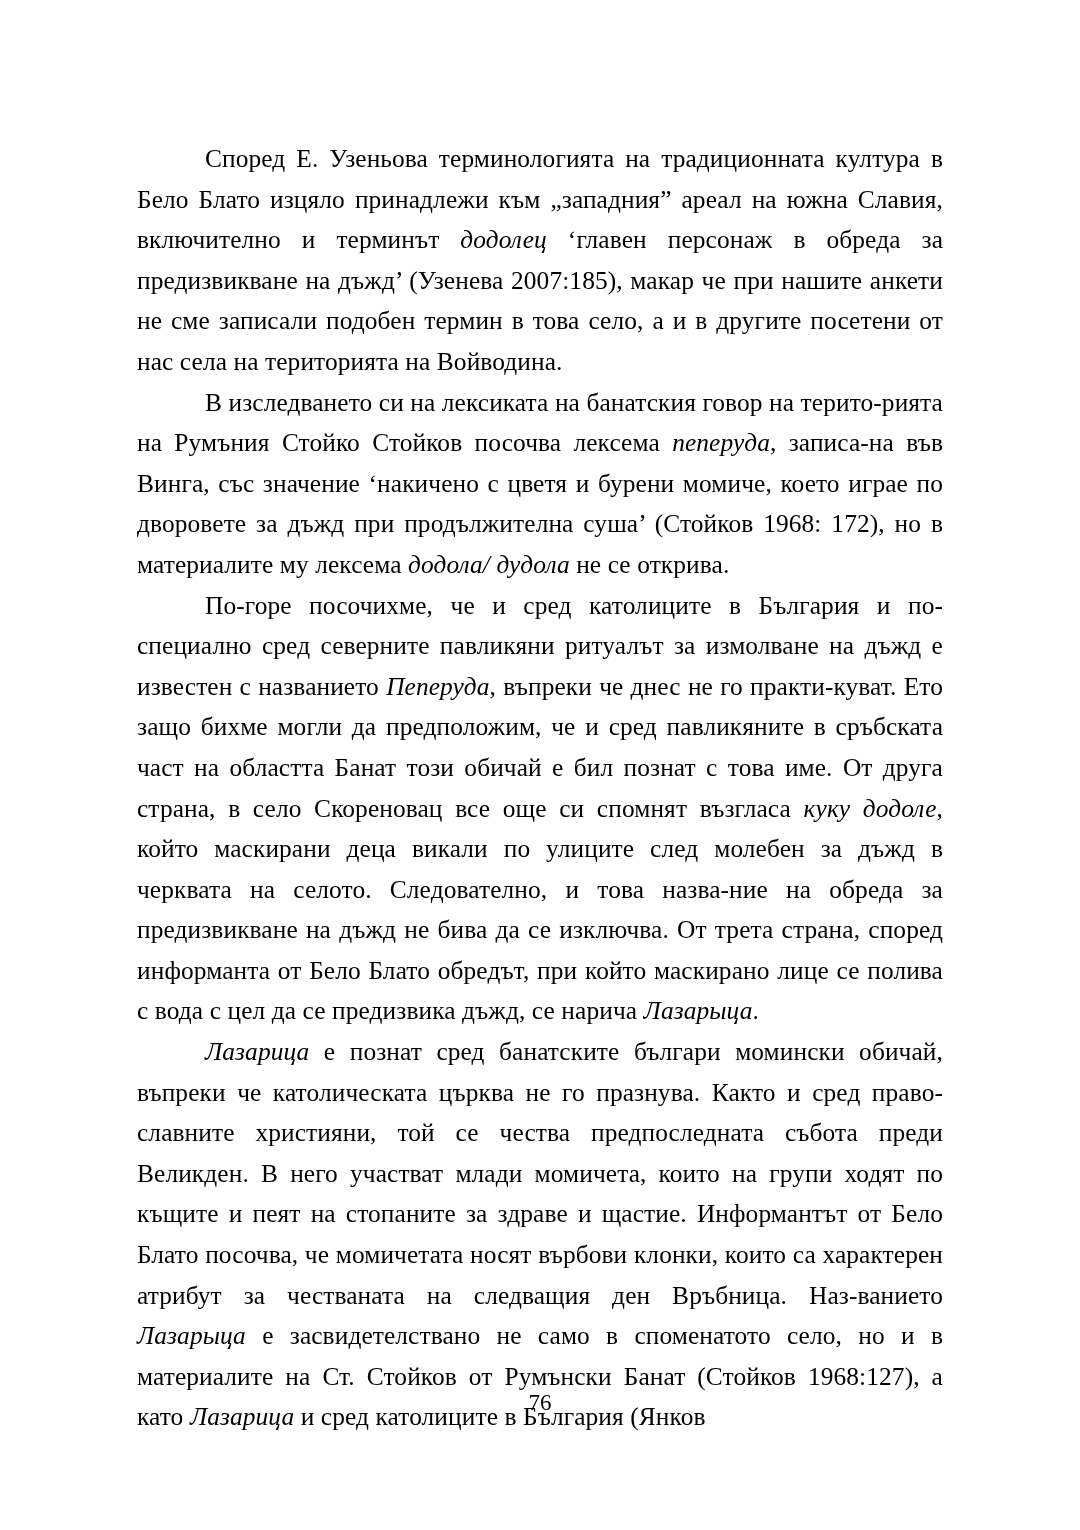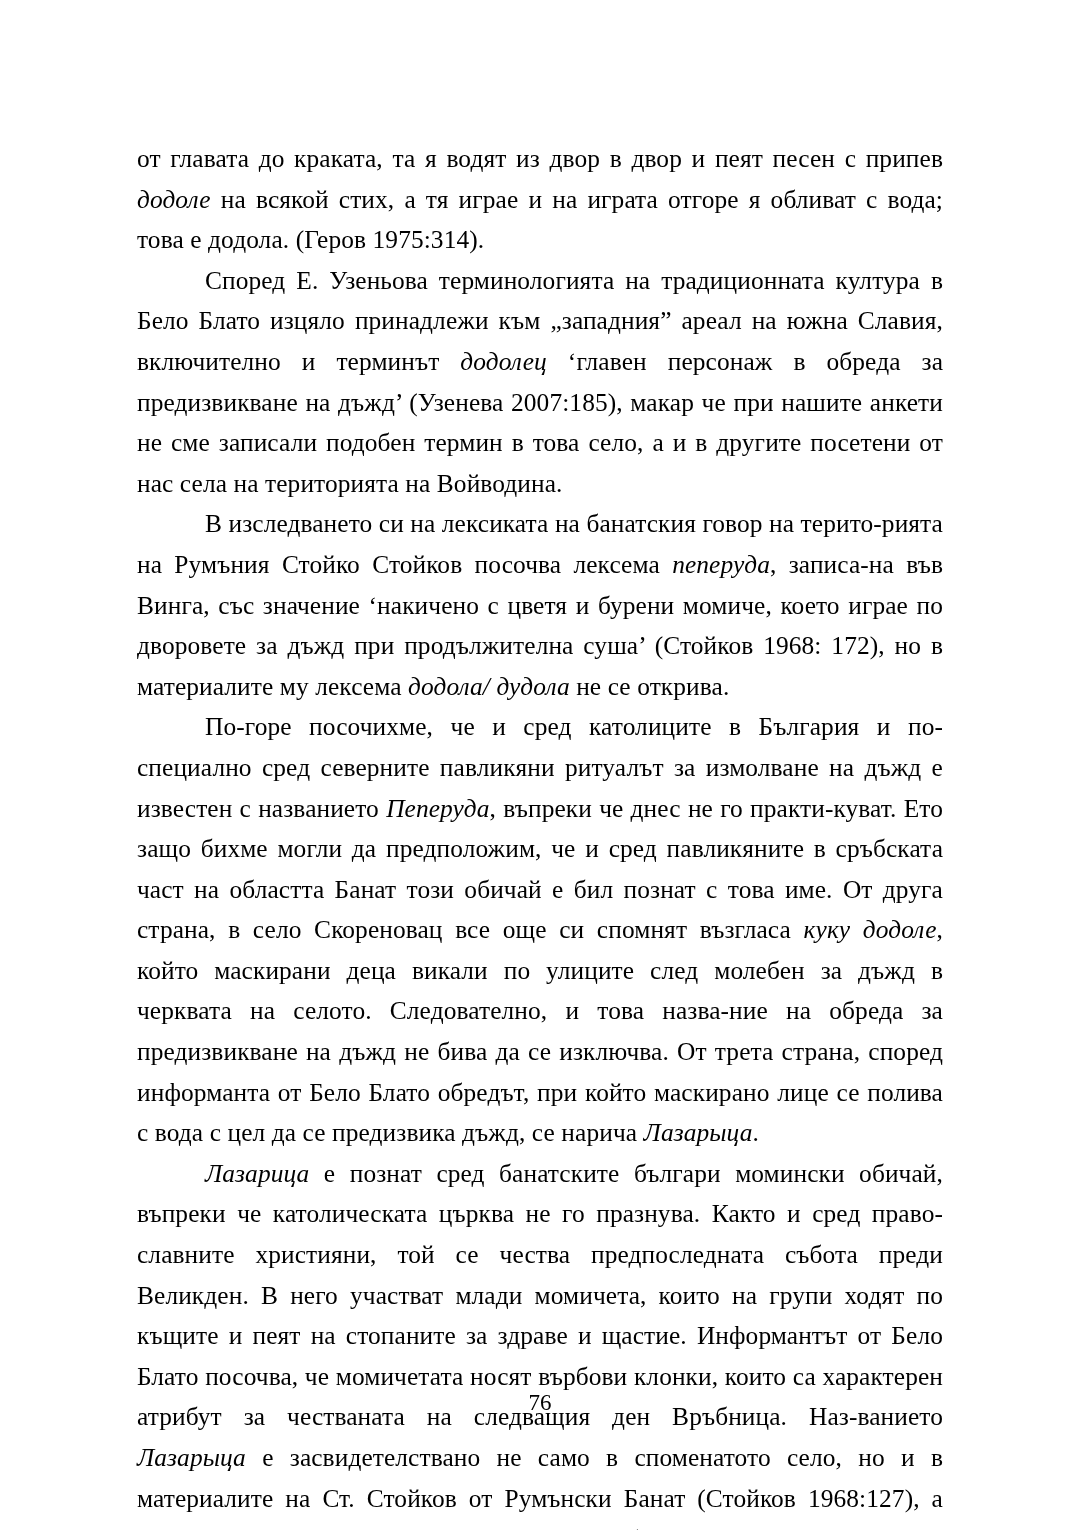--- a/index.html
+++ b/index.html
@@ -51,20 +51,19 @@
     text-align: center;
     font-size: 23px;
     font-family: "Liberation Serif", "DejaVu Serif", serif;
   }
 </style>
 </head>
 <body>
 
 <div class="page">
   <div class="text-column">
-    <p class="para"><span>от главата до краката, та я водят из двор в двор и пеят песен с припев </span><span class="it">додоле</span><span> на всякой стих, а тя играе и на играта отгоре я обливат с вода; това е додола. (Геров 1975:314).</span></p>
     <p class="para indent"><span>Според Е. Узеньова терминологията на традиционната култура в Бело Блато изцяло принадлежи към „западния” ареал на южна Славия, включително и терминът </span><span class="it">додолец</span><span> ‘главен персонаж в обреда за предизвикване на дъжд’ (Узенева 2007:185), макар че при нашите анкети не сме записали подобен термин в това село, а и в другите посетени от нас села на територията на Войводина.</span></p>
     <p class="para indent"><span>В изследването си на лексиката на банатския говор на терито-рията на Румъния Стойко Стойков посочва лексема </span><span class="it">пеперуда</span><span>, записа-на във Винга, със значение ‘накичено с цветя и бурени момиче, което играе по дворовете за дъжд при продължителна суша’ (Стойков 1968: 172), но в материалите му лексема </span><span class="it">додола/ дудола</span><span> не се открива.</span></p>
     <p class="para indent"><span>По-горе посочихме, че и сред католиците в България и по-специално сред северните павликяни ритуалът за измолване на дъжд е известен с названието </span><span class="it">Пеперуда</span><span>, въпреки че днес не го практи-куват. Ето защо бихме могли да предположим, че и сред павликяните в сръбската част на областта Банат този обичай е бил познат с това име. От друга страна, в село Скореновац все още си спомнят възгласа </span><span class="it">куку додоле</span><span>, който маскирани деца викали по улиците след молебен за дъжд в черквата на селото. Следователно, и това назва-ние на обреда за предизвикване на дъжд не бива да се изключва. От трета страна, според информанта от Бело Блато обредът, при който маскирано лице се полива с вода с цел да се предизвика дъжд, се нарича </span><span class="it">Лазарыца</span><span>.</span></p>
     <p class="para indent"><span class="it">Лазарица</span><span> е познат сред банатските българи момински обичай, въпреки че католическата църква не го празнува. Както и сред право-славните християни, той се чества предпоследната събота преди Великден. В него участват млади момичета, които на групи ходят по къщите и пеят на стопаните за здраве и щастие. Информантът от Бело Блато посочва, че момичетата носят върбови клонки, които са характерен атрибут за честваната на следващия ден Връбница. Наз-ванието </span><span class="it">Лазарыца</span><span> е засвидетелствано не само в споменатото село, но и в материалите на Ст. Стойков от Румънски Банат (Стойков 1968:127), а като </span><span class="it">Лазарица</span><span> и сред католиците в България (Янков</span></p>
   </div>
   <div class="page-number">76</div>
 </div>
 
 </body></html>

